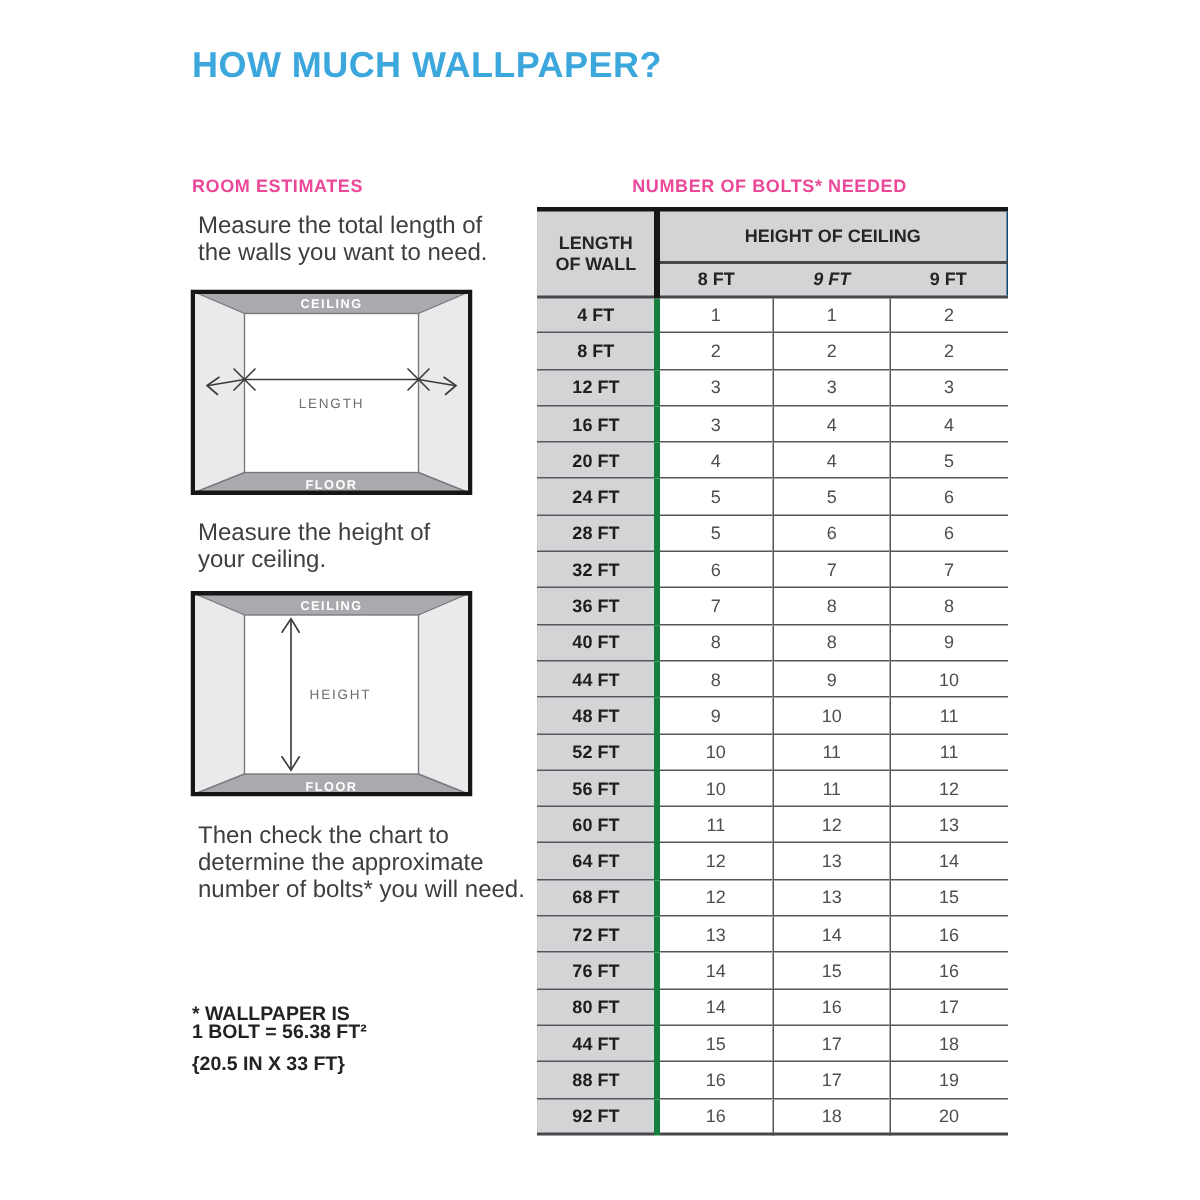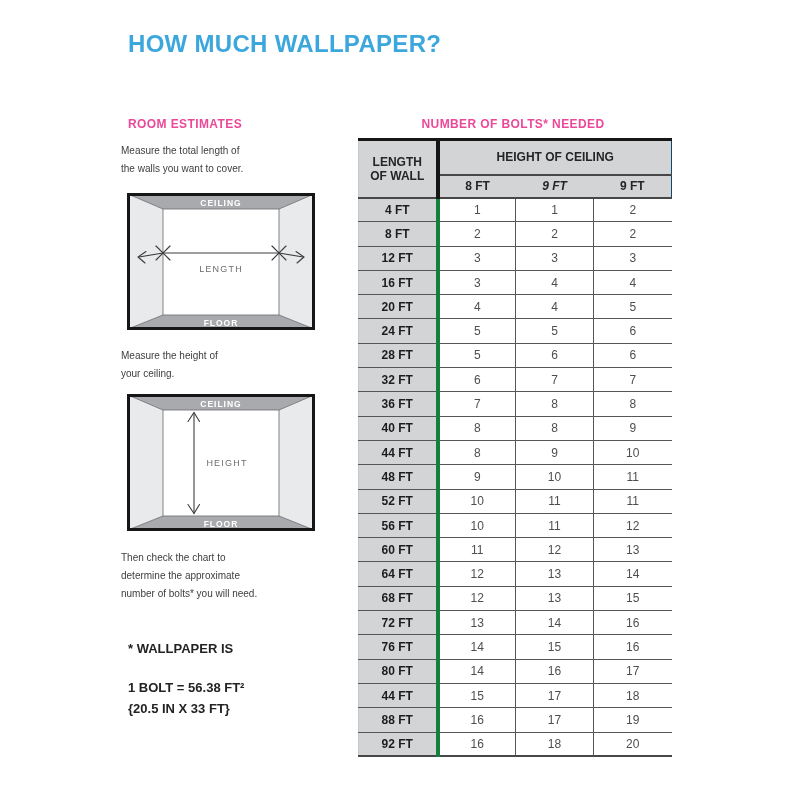--- a/index.html
+++ b/index.html
@@ -15,30 +15,30 @@
     left: 128px; top: 30px;
     font-size: 24px; font-weight: bold; color: #3BA7DC; letter-spacing: 0.3px;
   }
   .section-heading {
     font-size: 12px; font-weight: bold; color: #ec4899; letter-spacing: 0.4px;
   }
   .room-heading { left: 128px; top: 117px; }
   .table-heading { left: 356px; top: 117px; width: 314px; text-align: center; }
 
   .body-text {
-    left: 121px; font-size: 10px; line-height: 18px; color: #3E3E40;
+    left: 132px; font-size: 16px; line-height: 18px; color: #3E3E40;
   }
   .step1 { top: 142px; }
   .step2 { top: 347px; }
   .step3 { top: 549px; }
 
   .footnote {
     left: 128px; font-size: 13px; font-weight: bold; color: #242224; line-height: 21px;
   }
-  .footnote-bolts { top: 638px; }
+  .footnote-bolts { top: 665px; }
   .footnote-bolts .indent { padding-left: 13px; }
   .footnote-size { top: 677px; }
 
   .diagram { left: 127px; }
   .diagram1 { top: 193px; }
   .diagram2 { top: 394px; }
 
   
   .bolt-table-wrap { left: 358px; top: 138px; }
   table.bolt-table {
@@ -76,21 +76,21 @@
 </style>
 </head>
 <body>
 
 <div class="abs page-title">HOW MUCH WALLPAPER?</div>
 
 <div class="abs section-heading room-heading">ROOM ESTIMATES</div>
 
 <div class="abs body-text step1">
   <div>Measure the total length of</div>
-  <div>the walls you want to cover.</div>
+  <div>the walls you want to need.</div>
 </div>
 
 <svg class="abs diagram diagram1" width="188" height="137" viewBox="0 0 188 137">
   <polygon points="1,1 36,16 36,122 1,136" fill="#E9EAEB"></polygon>
   <polygon points="187,1 152,16 152,122 187,136" fill="#E9EAEB"></polygon>
   <polygon points="1,1 187,1 152,16 36,16" fill="#A8AAAD"></polygon>
   <polygon points="1,136 187,136 152,122 36,122" fill="#A8AAAD"></polygon>
   <rect x="36" y="16" width="116" height="106" fill="#ffffff"></rect>
   <g stroke="#77787B" stroke-width="0.9" fill="none">
     <line x1="1" y1="1" x2="36" y2="16"></line>

